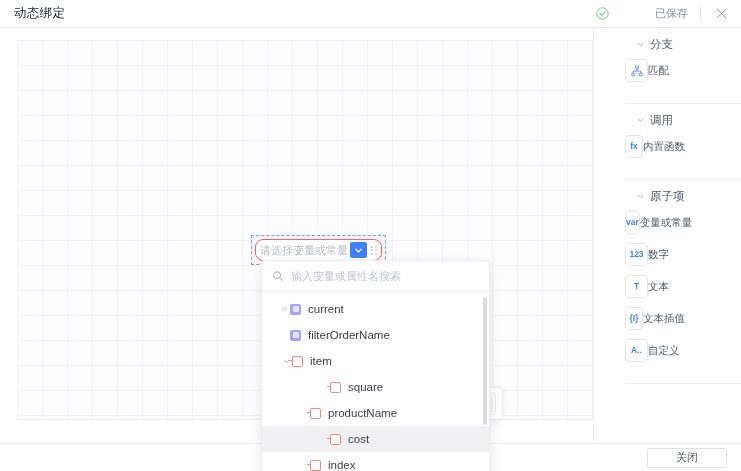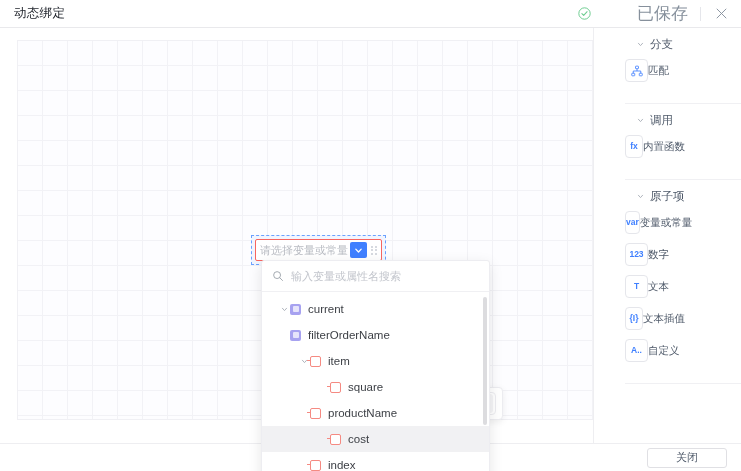--- a/index.html
+++ b/index.html
@@ -18,21 +18,21 @@
     display: flex; align-items: center;
   }
   .header-title {
     margin-left: 14px; font-size: 12.5px; color: #1d2129; letter-spacing: .3px;
   }
   .header-right {
     margin-left: auto; display: flex; align-items: center; height: 100%;
   }
   .saved-wrap { display: flex; align-items: center; gap: 5px; padding-right: 12px; }
   .check-icon { width: 13px; height: 13px; display:block; }
-  .saved-text { font-size: 17px; color: #86909c; padding-left: 41px; }
+  .saved-text { font-size: 11px; color: #86909c; padding-left: 41px; }
   .hdr-divider { width: 1px; height: 14px; background: #e5e6eb; }
   .close-x {
     width: 40px; height: 28px; display: flex; align-items: center; justify-content: center;
     cursor: pointer;
   }
   .close-x svg { width: 13px; height: 13px; }
 
   
   .body-area {
     position: absolute; top: 28px; left: 0; width: 741px; height: 415px;
@@ -56,21 +56,21 @@
   
   .expr-node {
     position: absolute; left: 251px; top: 207px;
     padding: 3px;
     border: 1px dashed #6ba1ff;
     background: #f1f5ff;
   }
   .expr-inner {
     display: flex; align-items: center;
     border: 1.5px solid #f76560;
-    border-radius: 2px;
+    border-radius: 8px;
     background: #ffffff;
     height: 22px;
     padding: 0 2px 0 4px;
     gap: 2px;
   }
   .expr-placeholder {
     font-size: 11px; color: #b8bbc2; white-space: nowrap;
     line-height: 20px;
   }
   .chev-btn {
@@ -290,21 +290,21 @@
           </div>
           <div class="tree-row" style="padding-left: 16px;">
             <span class="tw empty">
               <svg viewBox="0 0 10 10">
                 <path d="M2 3.2 L5 6.6 L8 3.2" fill="none" stroke="#a9aeb8" stroke-width="1.3" stroke-linecap="round" stroke-linejoin="round"></path>
               </svg>
             </span>
             <span class="node-icon var"></span>
             <span class="tree-label">filterOrderName</span>
           </div>
-          <div class="tree-row" style="padding-left: 36px;">
+          <div class="tree-row" style="padding-left: 18px;">
             <span class="tw">
               <svg viewBox="0 0 10 10">
                 <path d="M2 3.2 L5 6.6 L8 3.2" fill="none" stroke="#a9aeb8" stroke-width="1.3" stroke-linecap="round" stroke-linejoin="round"></path>
               </svg>
             </span>
             <span class="node-icon prop"></span>
             <span class="tree-label">item</span>
           </div>
           <div class="tree-row" style="padding-left: 56px;">
             <span class="tw empty">

